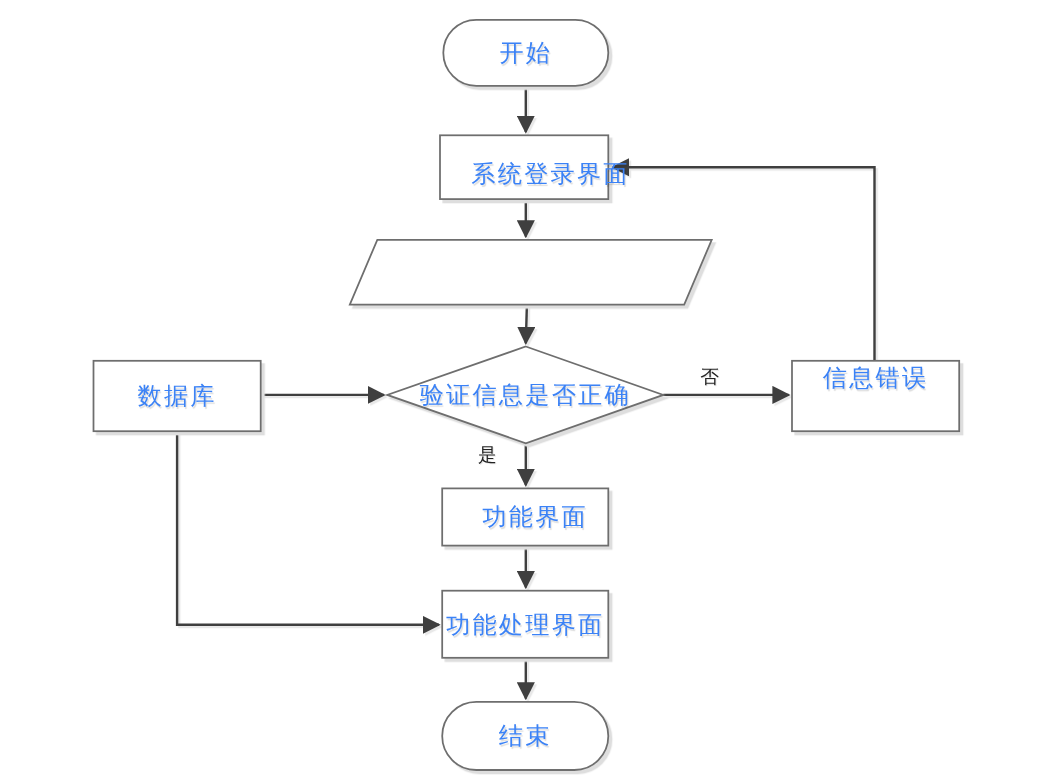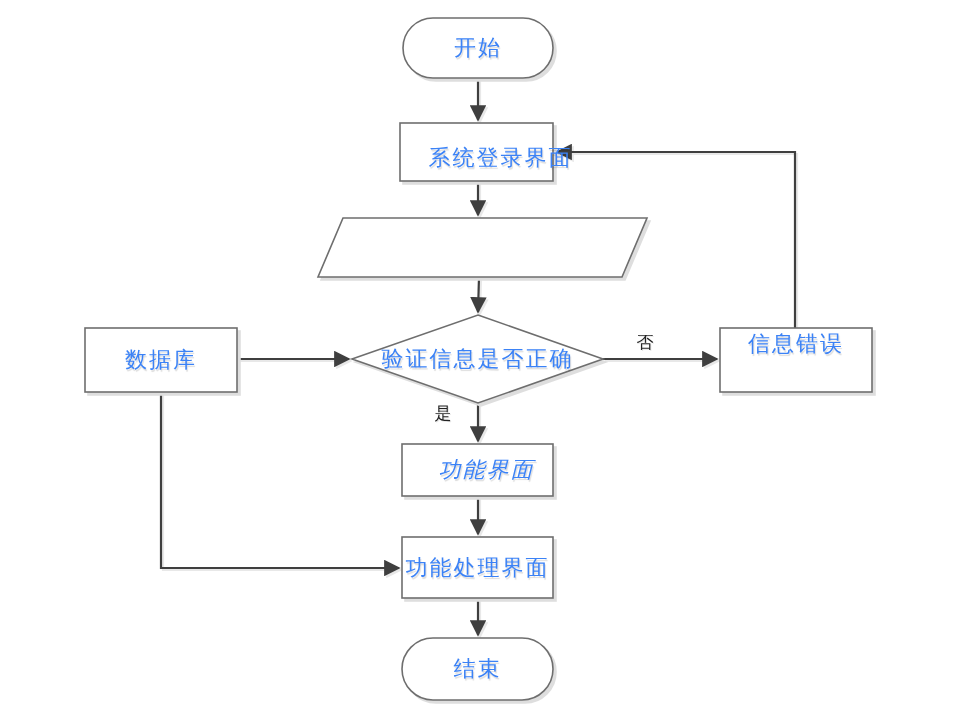--- a/index.html
+++ b/index.html
@@ -93,20 +93,20 @@
       <rect class="shape" x="402" y="537" width="151" height="61"></rect>
       <rect class="shape" x="402" y="638" width="151" height="62" rx="31" ry="31"></rect>
     </g>
   </svg>
 
   <div class="nlabel" style="left:403px; top:18px;  width:150px; height:60px;">开始</div>
   <div class="nlabel" style="left:400px; top:123px; width:153px; height:70px;margin-left:24px;">系统登录界面</div>
   <div class="nlabel" style="left:352px; top:315px; width:251px; height:88px;">验证信息是否正确</div>
   <div class="nlabel" style="left:85px;  top:328px; width:152px; height:64px;">数据库</div>
   <div class="nlabel" style="left:720px; top:312px; width:152px; height:64px;">信息错误</div>
-  <div class="nlabel" style="left:402px; top:444px; width:169px; height:52px;font-style:italic;">功能界面</div>
+  <div class="nlabel" style="left:402px; top:444px; width:169px; height:52px;">功能界面</div>
   <div class="nlabel" style="left:402px; top:638px; width:151px; height:62px;">结束</div>
   <div class="nlabel" style="left:402px; top:537px; width:151px; height:61px;">功能处理界面</div>
 
   <div class="elabel" style="left:428px; top:401px; width:30px; height:24px;">是</div>
   <div class="elabel" style="left:628px; top:330px; width:34px; height:24px;">否</div>
 
 </div>
 
 </body></html>

